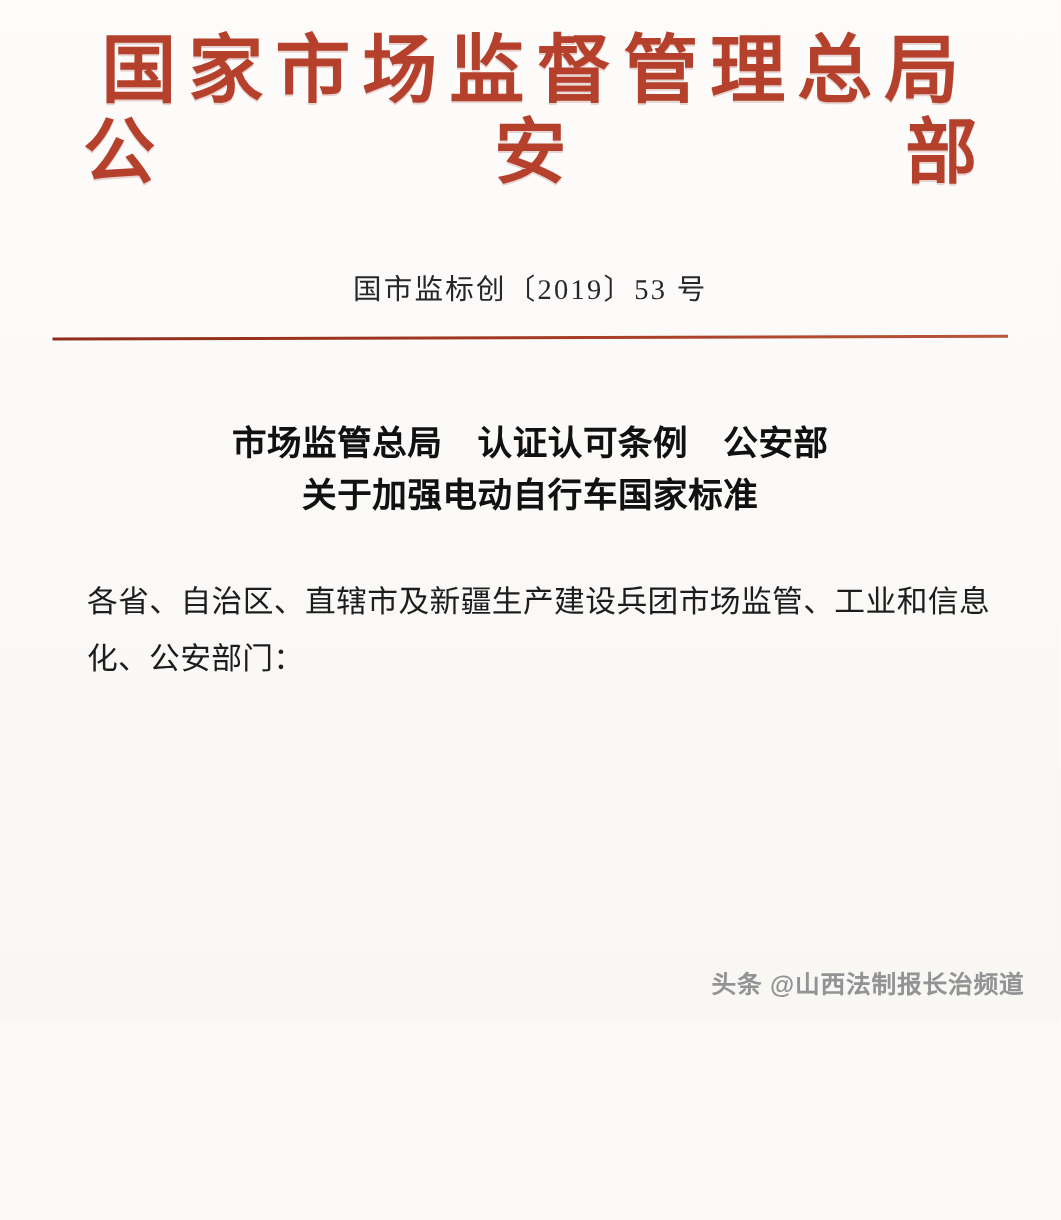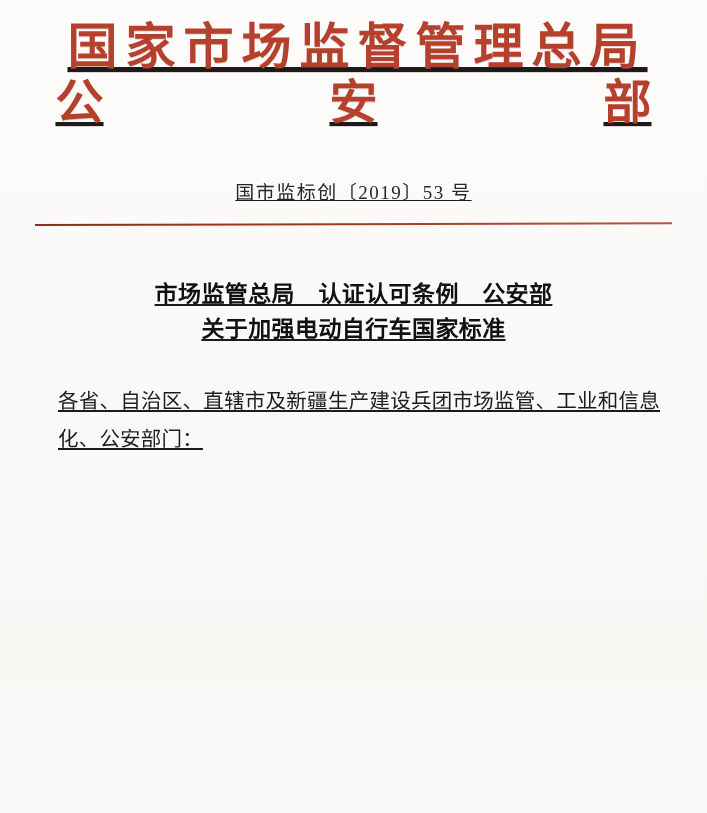--- a/index.html
+++ b/index.html
@@ -17,21 +17,20 @@
     position: relative;
   }
 
   .page {
     position: relative;
     width: 707px;
     height: 681px;
     box-sizing: border-box;
     background:
       linear-gradient(180deg, #fdfcfb 0%, #fbfaf8 40%, #f8f7f4 100%);
-    text-decoration: underline;
   }
 
   
   .masthead {
     padding-top: 22px;
   }
   .masthead-line {
     display: block;
     color: #b5402c;
     font-family: "Liberation Serif", "DejaVu Serif", serif;
@@ -156,14 +155,15 @@
 
   <div class="title-block">
     <span class="tline">市场监管总局　认证认可条例　公安部</span>
     <span class="tline">关于加强电动自行车国家标准</span>
   </div>
 
   <div class="body-block">
     <p class="salutation">各省、自治区、直辖市及新疆生产建设兵团市场监管、工业和信息化、公安部门：</p>
   </div>
 
+  <div class="watermark">头条 @山西法制报长治频道</div>
 
 </div>
 
 </body></html>

